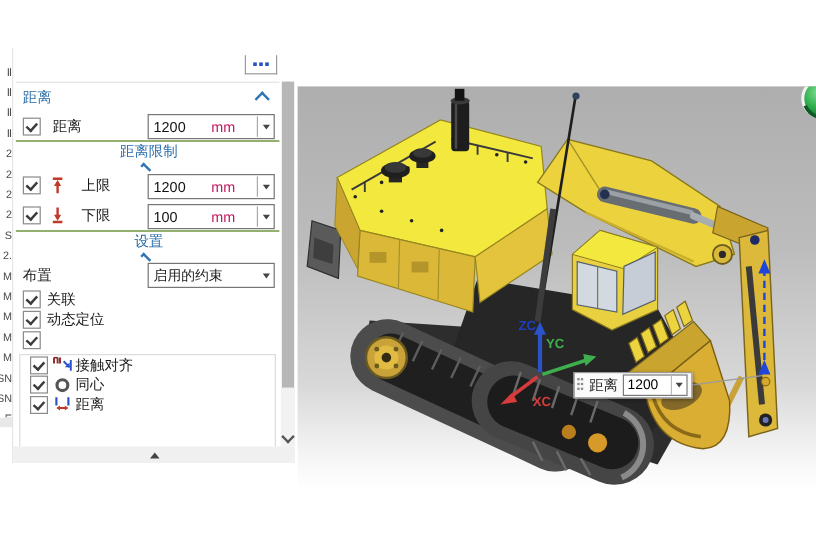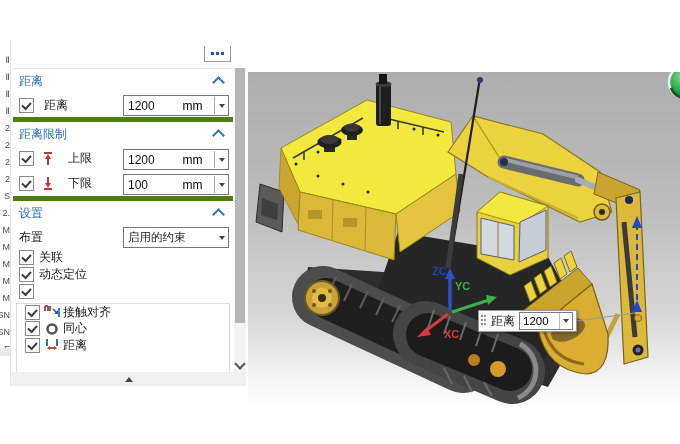--- a/index.html
+++ b/index.html
@@ -21,21 +21,21 @@
     border-left:1px solid #e6e6e6;font-size:12px;color:#1a1a1a;overflow:hidden;
   }
   .p-inner{position:absolute;left:2px;top:0;right:13px;bottom:14px;overflow:hidden;}
   .p-top{height:28px;position:relative;border-bottom:1px solid #e3e3e3;}
   .mini-btn{
     position:absolute;right:2px;top:6px;width:25px;height:15px;background:#fff;
     border:1px solid #9a9a9a;border-top:none;display:flex;align-items:center;justify-content:center;gap:2px;
   }
   .mini-btn b{width:3px;height:3px;background:#2a52c8;display:block;}
   .sec-hdr{height:24px;display:flex;align-items:center;padding:0 4px 0 6px;}
-  .sec-hdr.bt{border-top:5px solid #4d7c0f;}
+  .sec-hdr.bt{border-top:1px solid #4d7c0f;flex-direction:column;}
   .sec-title{color:#2a6da8;flex:1;}
   .chev-up{
     width:7px;height:7px;border-left:2px solid #2e75b6;border-top:2px solid #2e75b6;
     transform:rotate(45deg);margin-right:6px;margin-top:3px;
   }
   .row{height:24px;display:flex;align-items:center;padding-left:6px;position:relative;}
   .row .lbl{margin-left:10px;}
   .row .lbl2{margin-left:14px;text-align:center;}
   .cb{
     width:13px;height:13px;border:1px solid #8a8a8a;background:#fff;flex:0 0 13px;
@@ -46,21 +46,21 @@
     border-bottom:2px solid #3c3c3c;transform:rotate(-48deg);display:block;
   }
   .vcombo{
     position:absolute;right:4px;top:2px;width:104px;height:19px;border:1px solid #767676;
     background:#fff;display:flex;align-items:center;
   }
   .vin{
     border:none;outline:none;width:48px;font-size:12px;padding:0 0 0 4px;
     font-family:"Liberation Sans",sans-serif;color:#111;background:transparent;
   }
-  .unit{flex:1;text-align:center;padding-right:5px;color:#000000;}
+  .unit{flex:1;text-align:left;padding-right:5px;color:#be185d;}
   .vsep{width:1px;height:17px;background:#a9a9a9;}
   .dd{width:13px;display:flex;align-items:center;justify-content:center;}
   .dd::after{content:"";border-left:3.5px solid transparent;border-right:3.5px solid transparent;border-top:4px solid #444;display:block;}
   .combo{
     position:absolute;right:4px;top:2px;width:104px;height:19px;border:1px solid #767676;
     background:#fff;display:flex;align-items:center;font-size:11.5px;
   }
   .combo .ctext{flex:1;padding-left:4px;white-space:nowrap;overflow:hidden;}
   .chkrow{height:16px;display:flex;align-items:center;padding-left:6px;margin:0 0 1px 0;}
   .chkrow .lbl2{margin-left:5px;white-space:nowrap;}

